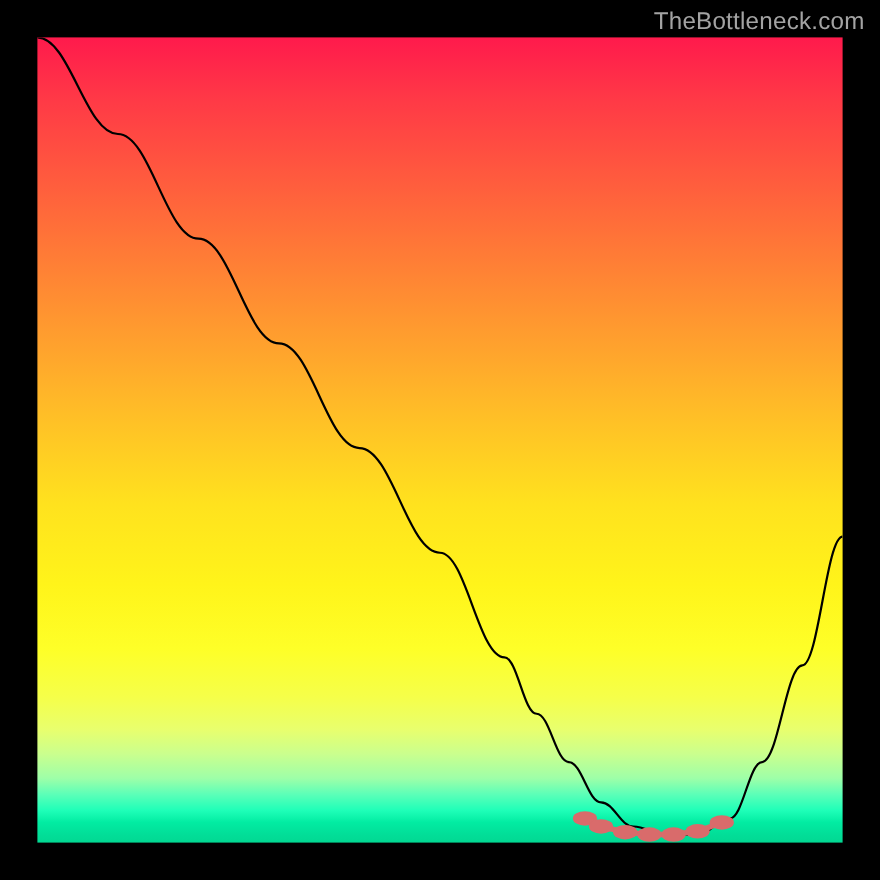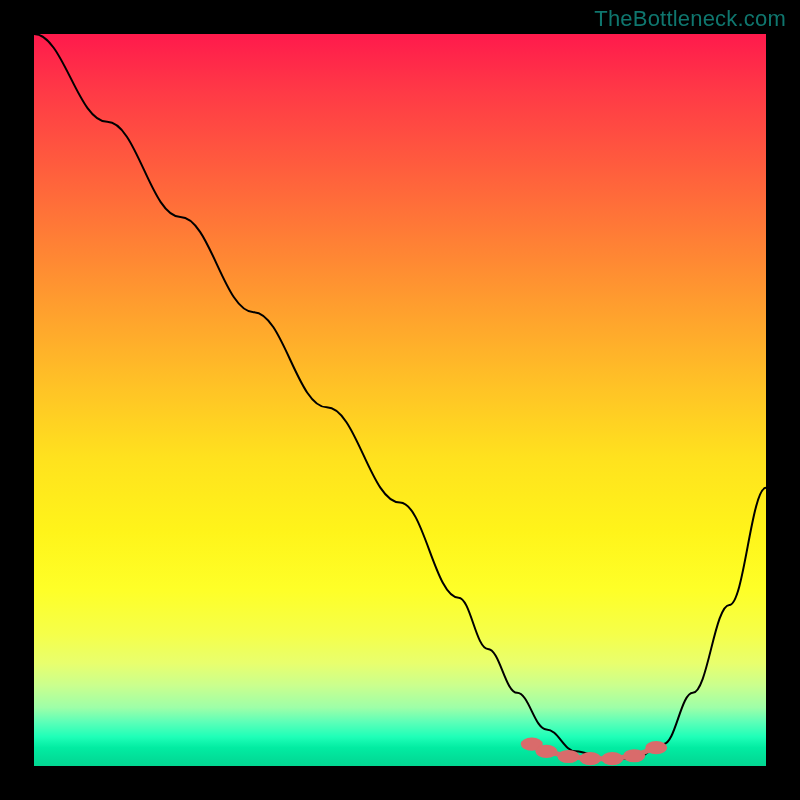--- a/index.html
+++ b/index.html
@@ -9,21 +9,21 @@
     width: 800px;
     height: 800px;
     background: #000;
   }
   .watermark {
     position: absolute;
     top: 6px;
     right: 14px;
     font-family: Arial, Helvetica, sans-serif;
     font-size: 22px;
-    color: #0f766e;
+    color: #a3a3a3;
     font-weight: 400;
     letter-spacing: 0.2px;
   }
   .plot {
     position: absolute;
     left: 34px;
     top: 34px;
     width: 732px;
     height: 732px;
   }

